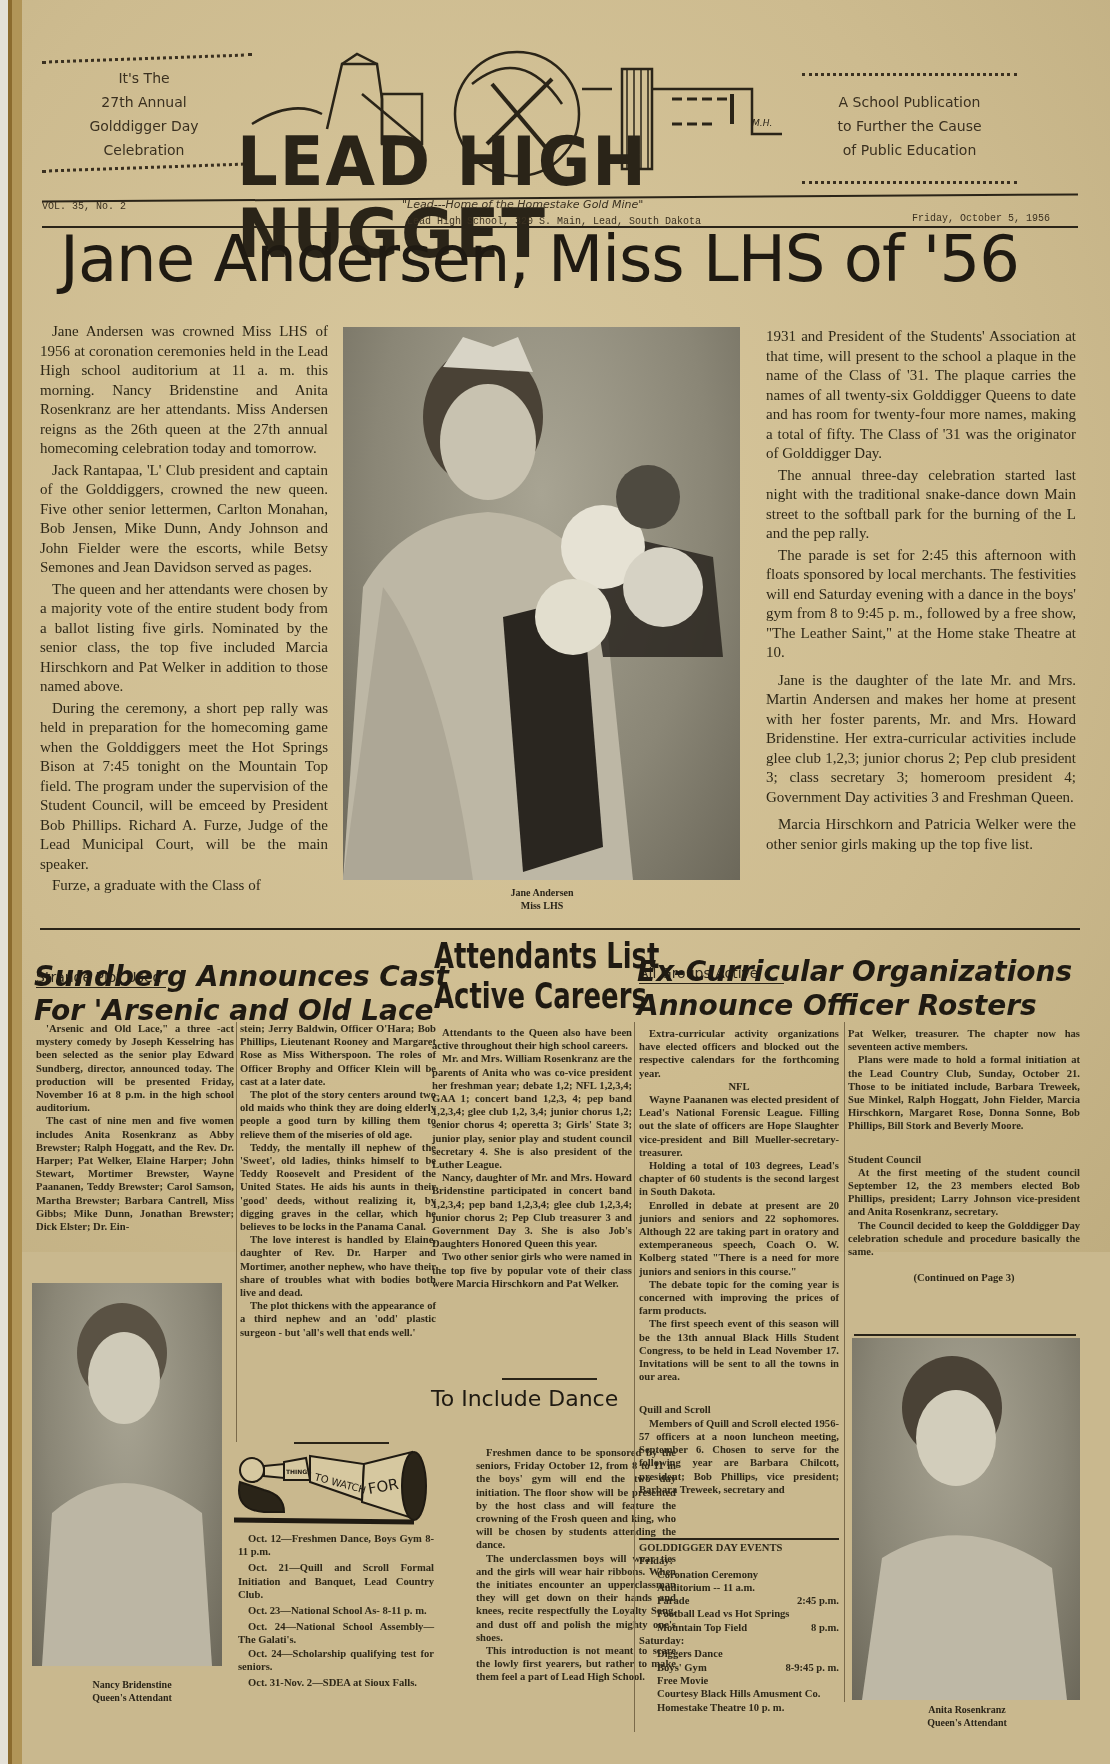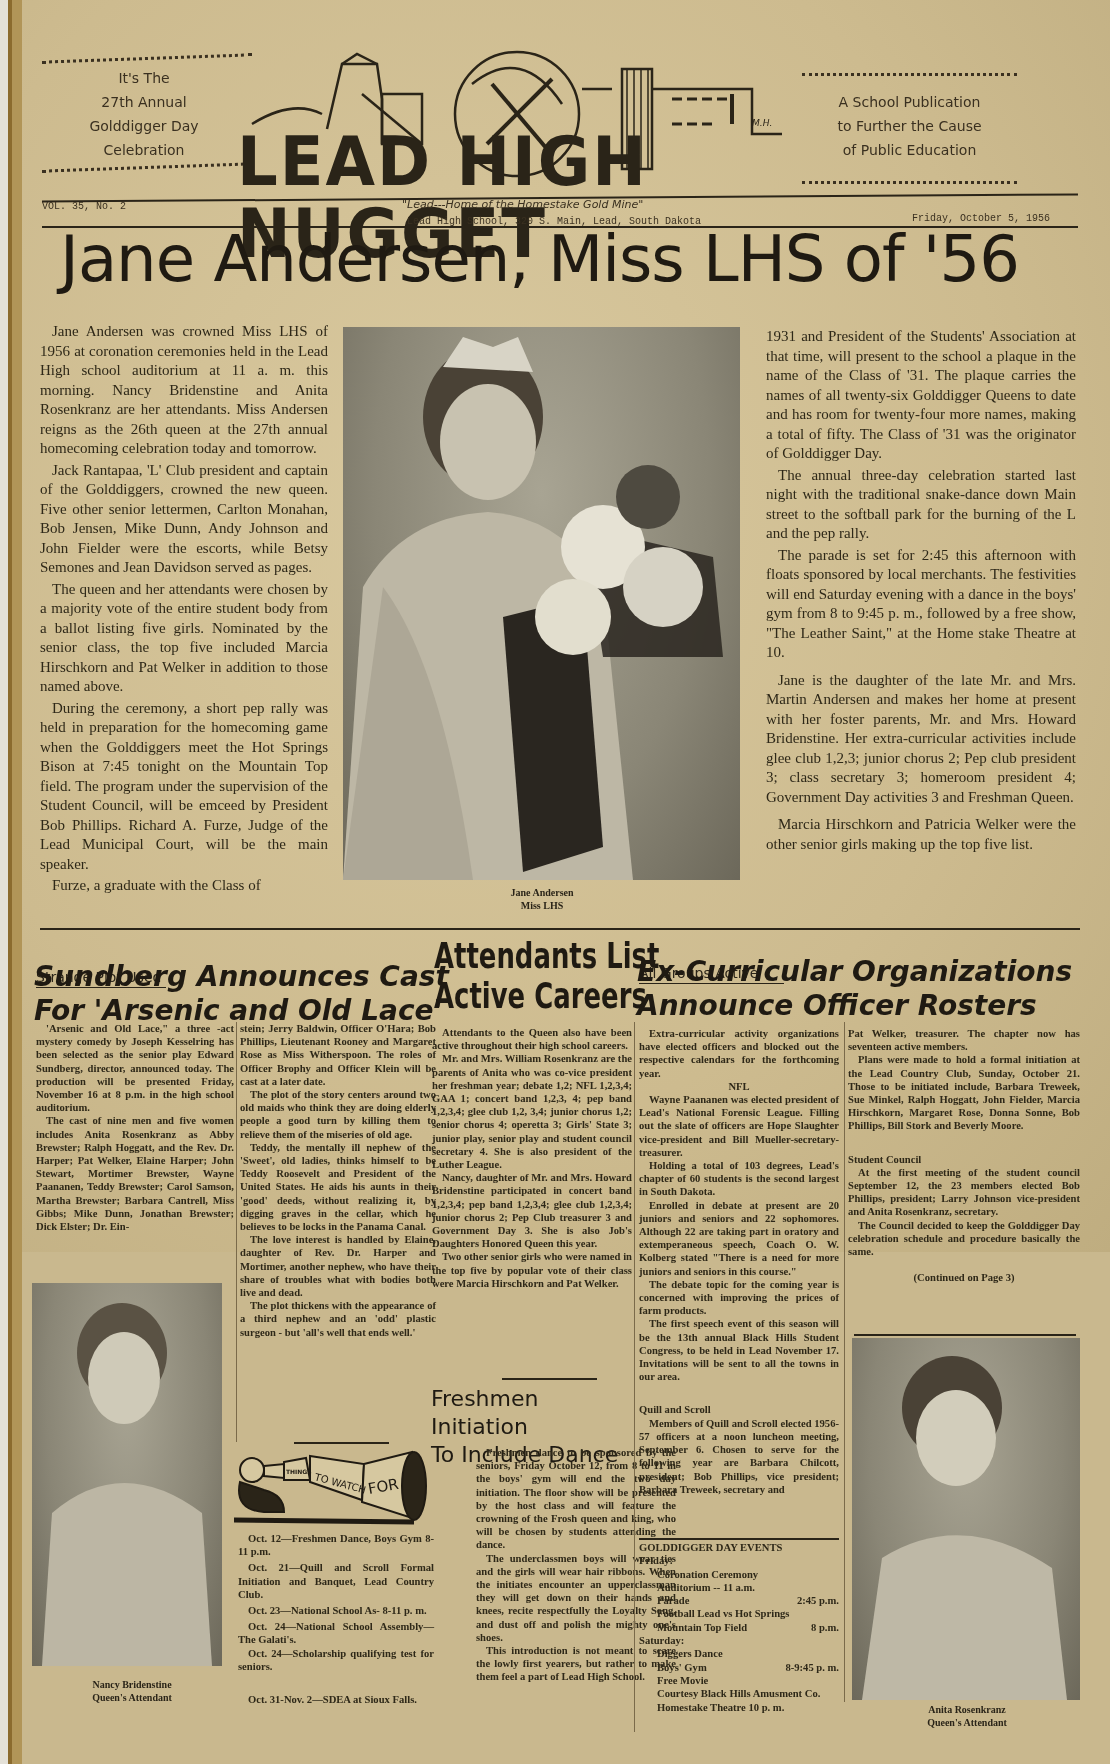--- a/index.html
+++ b/index.html
@@ -200,38 +200,37 @@
     <text x="80" y="30" font-family="DejaVu Sans, sans-serif" font-size="10" fill="#1f1a12" transform="rotate(15 80 30)">TO WATCH</text>
     <text x="135" y="44" font-family="DejaVu Sans, sans-serif" font-size="15" fill="#1f1a12" transform="rotate(-10 135 44)">FOR</text>
   </svg>
 
   <div class="small-col" style="left:216px;top:1532px;width:196px;">
     <p style="margin-bottom:3px">Oct. 12—Freshmen Dance, Boys Gym 8-11 p.m.</p>
     <p style="margin-bottom:3px">Oct. 21—Quill and Scroll Formal Initiation and Banquet, Lead Country Club.</p>
     <p style="margin-bottom:3px">Oct. 23—National School As- 8-11 p. m.</p>
     <p>Oct. 24—National School Assembly—The Galati's.</p>
     <p>Oct. 24—Scholarship qualifying test for seniors.</p>
-    <p style="margin-top:20px">Oct. 31-Nov. 2—SDEA at Sioux Falls.</p>
+    <p style="margin-top:3px">Oct. 31-Nov. 2—SDEA at Sioux Falls.</p>
   </div>
 
   <div class="cond-head" style="left:412px;top:936px;">
     <div>Attendants List</div>
     <div>Active Careers</div>
   </div>
   <div class="small-col" style="left:410px;top:1026px;width:200px;">
     <p>Attendants to the Queen also have been active throughout their high school careers.</p>
     <p>Mr. and Mrs. William Rosenkranz are the parents of Anita who was co-vice president her freshman year; debate 1,2; NFL 1,2,3,4; GAA 1; concert band 1,2,3, 4; pep band 1,2,3,4; glee club 1,2, 3,4; junior chorus 1,2; senior chorus 4; operetta 3; Girls' State 3; junior play, senior play and student council secretary 4. She is also president of the Luther League.</p>
     <p>Nancy, daughter of Mr. and Mrs. Howard Bridenstine participated in concert band 1,2,3,4; pep band 1,2,3,4; glee club 1,2,3,4; junior chorus 2; Pep Club treasurer 3 and Government Day 3. She is also Job's Daughters Honored Queen this year.</p>
     <p>Two other senior girls who were named in the top five by popular vote of their class were Marcia Hirschkorn and Pat Welker.</p>
   </div>
 
   <div class="rule" style="left:480px;top:1378px;width:95px;height:1.5px;"></div>
 
   <div class="fresh-head" style="left:409px;top:1385px;width:205px;">
-    <div>Freshmen Initiation</div>
     <div>To Include Dance</div>
   </div>
   <div class="small-col" style="left:410px;top:1446px;width:200px;margin-left:44px;">
     <p>Freshmen dance to be sponsored by the seniors, Friday October 12, from 8 to 11 in the boys' gym will end the two day initiation. The floor show will be presented by the host class and will feature the crowning of the Frosh queen and king, who will be chosen by students attending the dance.</p>
     <p>The underclassmen boys will wear ties and the girls will wear hair ribbons. When the initiates encounter an upperclassman they will get down on their hands and knees, recite respectfully the Loyalty Song, and dust off and polish the mighty one's shoes.</p>
     <p>This introduction is not meant to scare the lowly first yearers, but rather to make them feel a part of Lead High School.</p>
   </div>
 
   <div class="kicker" style="left:617px;top:933px;width:145px;">All Groups Active</div>
   <div class="sub-head" style="left:615px;top:955px;width:460px;">

